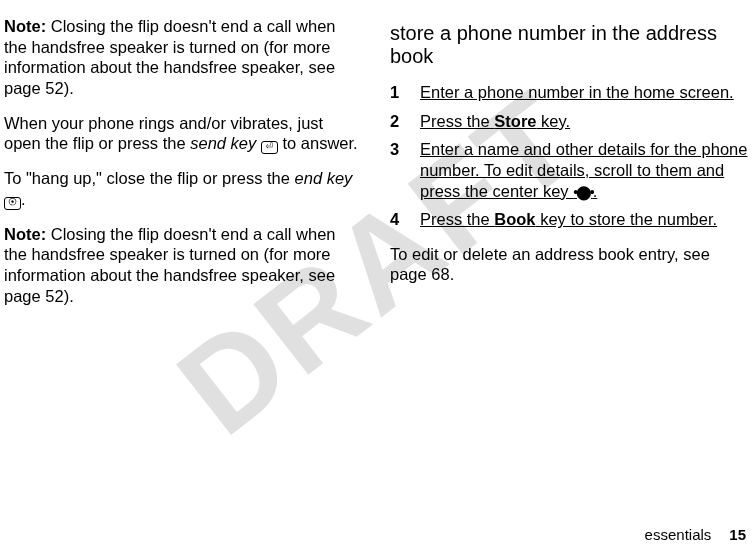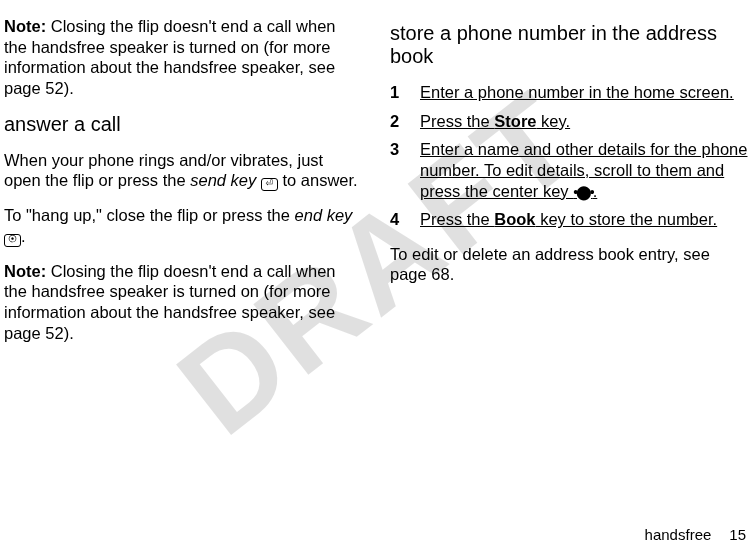--- a/index.html
+++ b/index.html
@@ -60,32 +60,31 @@
   ol.steps { list-style: none; margin: 0 0 14px 0; }
   ol.steps li { display: flex; gap: 16px; font-size: 16.5px; line-height: 1.25; margin-bottom: 8px; }
   ol.steps li .num { font-weight: 700; min-width: 14px; font-family: "Arial Narrow", Arial, sans-serif; font-stretch: condensed; }
   ol.steps li .txt { flex: 1; text-decoration: underline; }
   .footer {
     position: absolute;
     bottom: 4px; right: 10px;
     font-size: 15px;
   }
   .footer .sec { font-weight: 400; margin-right: 18px; }
-  .footer .pg { font-weight: 400; margin-top: 36px; }
+  .footer .pg { font-weight: 700; margin-top: 36px; }
 </style>
 </head>
 <body>
 
 <div class="watermark">DRAFT</div>
 
 <div class="cols">
   <div class="col">
     <p><span class="bold">Note:</span><span> Closing the flip doesn't end a call when the handsfree speaker is turned on (for more information about the handsfree speaker, see page 52).</span></p>
 
-    <h2>answer a call</h2>
 
     <p><span>When your phone rings and/or vibrates, just open the flip or press the </span><span class="ital">send key</span> <span class="keyicon send"></span><span> to answer.</span></p>
 
     <p><span>To "hang up," close the flip or press the </span><span class="ital">end key</span> <span class="keyicon end"></span><span>.</span></p>
 
     <p><span class="bold">Note:</span><span> Closing the flip doesn't end a call when the handsfree speaker is turned on (for more information about the handsfree speaker, see page 52).</span></p>
   </div>
 
   <div class="col">
     <h2>store a phone number in the address book</h2>
@@ -109,14 +108,14 @@
           <span class="num">4</span>
           <span class="txt"><span>Press the </span><span class="cond">Book</span><span> key to store the number.</span></span>
         </li>
     </ol>
 
     <p>To edit or delete an address book entry, see page 68.</p>
   </div>
 </div>
 
 <div class="footer">
-  <span class="sec">handsfree</span><span class="pg">15</span>
+  <span class="sec">essentials</span><span class="pg">15</span>
 </div>
 
 </body></html>

